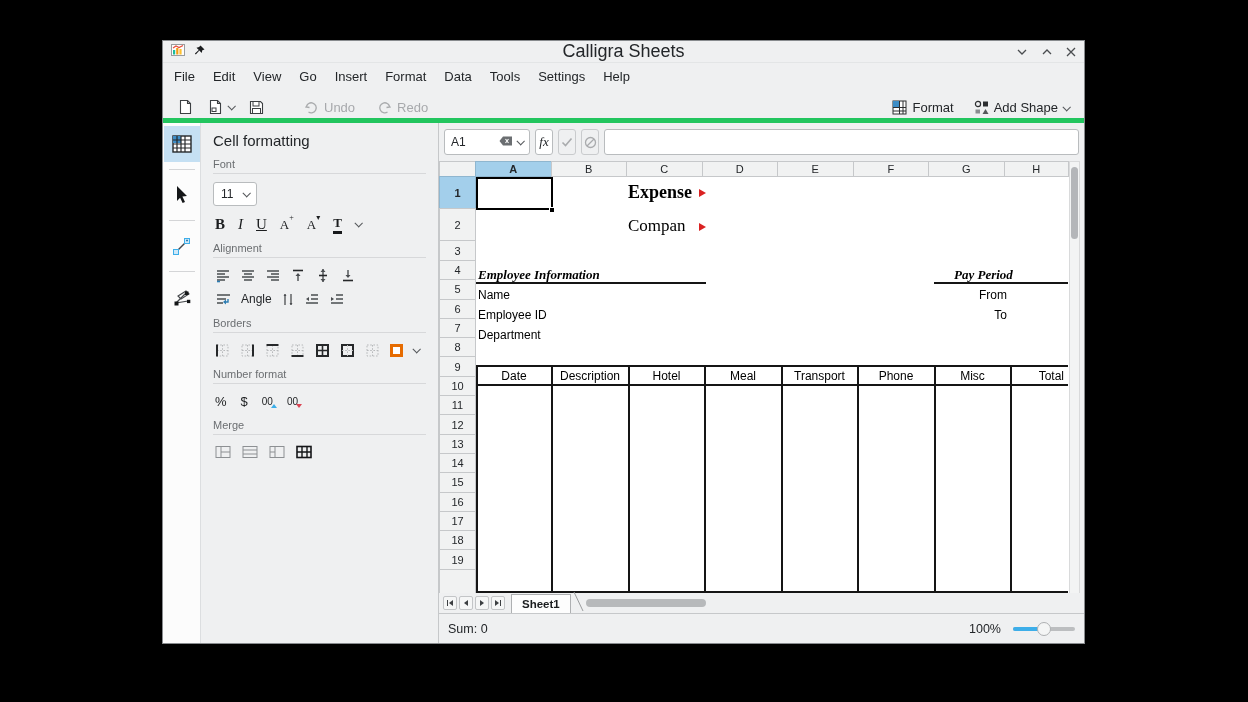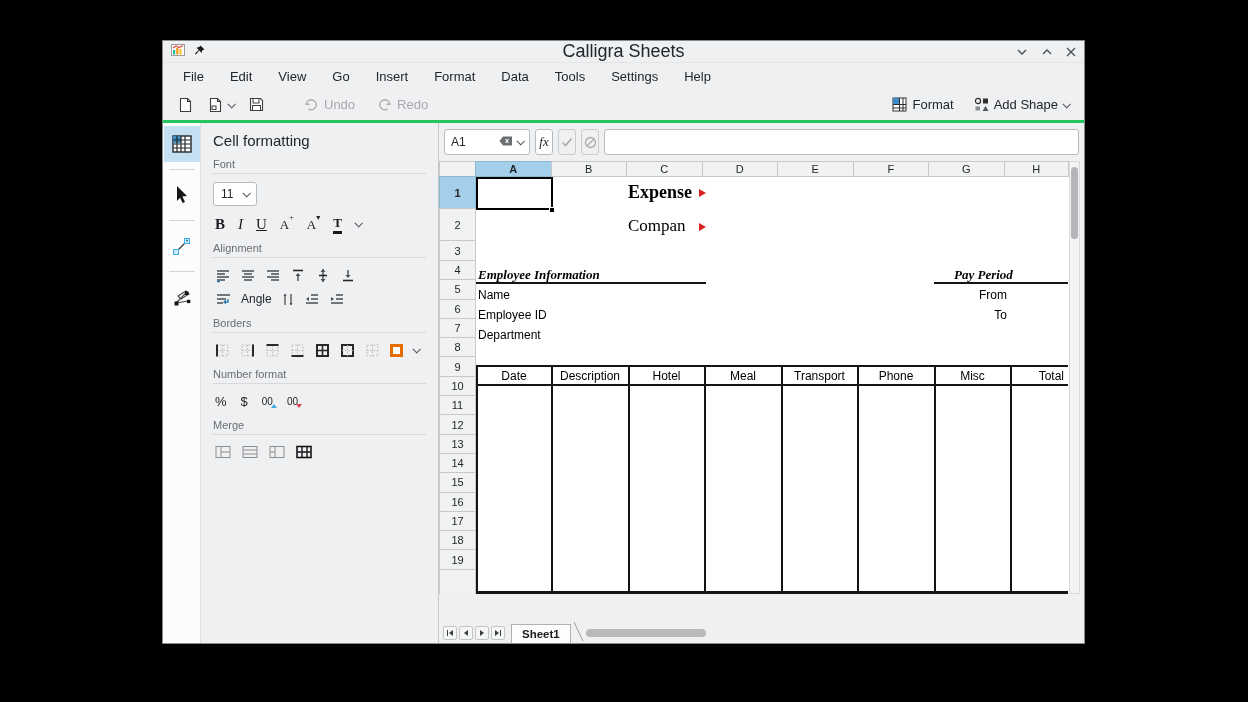--- a/index.html
+++ b/index.html
@@ -10,27 +10,27 @@
 
   
   .titlebar { height:22px; display:flex; align-items:center; padding:0 8px;
               background:#eff0f1; border-bottom:1px solid #e3e5e6; position:relative; flex:none;}
   .tb-left { display:flex; align-items:center; gap:9px; }
   .tb-title { position:absolute; left:0; right:0; text-align:center; font-size:18px; color:#232629; }
   .tb-controls { margin-left:auto; display:flex; align-items:center; gap:13px; z-index:2; }
   .tb-controls svg { display:block; }
 
   
-  .menubar { height:26px; display:flex; align-items:center; padding:0 20px; gap:26px;
+  .menubar { height:26px; display:flex; align-items:center; padding:0 11px; gap:18px;
              font-size:13px; color:#232629; flex:none; }
   .menu-item { cursor:default; }
 
   
-  .toolbar { height:34px; display:flex; align-items:center; padding:0 12px;
-             border-bottom:3px solid #22c55e; flex:none; font-size:13px; color:#232629; }
+  .toolbar { height:34px; display:flex; align-items:flex-end; padding:0 12px;
+             border-bottom:5px solid #22c55e; flex:none; font-size:13px; color:#232629; }
   .tbtn { display:flex; align-items:center; gap:5px; padding:3px; }
   .tbtn + .tbtn { margin-left:9px; }
   .disabled { color:#a7a9ac; }
   .chev { width:6px; height:6px; border-right:1.4px solid #55585b; border-bottom:1.4px solid #55585b;
           transform:rotate(45deg) translateY(-1px); display:inline-block; }
   .spacer { flex:1; }
 
   
   .content { flex:1; display:flex; min-height:0; }
 
@@ -603,16 +603,26 @@
               <path d="M1 1l4 3-4 3z" fill="#3c3f42"></path>
             </svg>
           </span>
         <span class="sheettab">Sheet1</span>
         <span class="tabslash"><svg width="12" height="19">
               <line x1="2" y1="0" x2="11" y2="19" stroke="#9a9c9e"></line>
             </svg></span>
         <div class="hthumb"></div>
       </div>
 
+      <div class="statusbar">
+        <span>Sum: 0</span>
+        <div class="zoomwrap">
+          <span>100%</span>
+          <div class="ztrack">
+            <div class="zfill"></div>
+            <div class="zhandle"></div>
+          </div>
+        </div>
+      </div>
 
     </div>
   </div>
 </div>
 
 </body></html>

